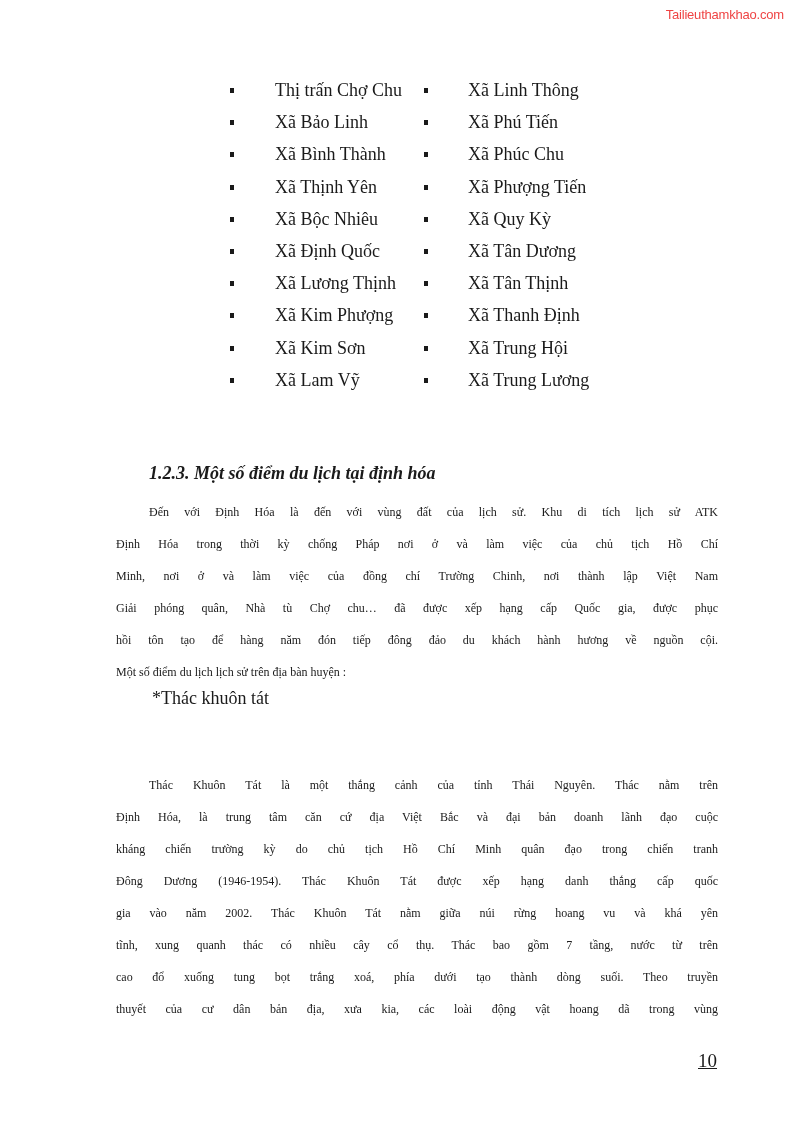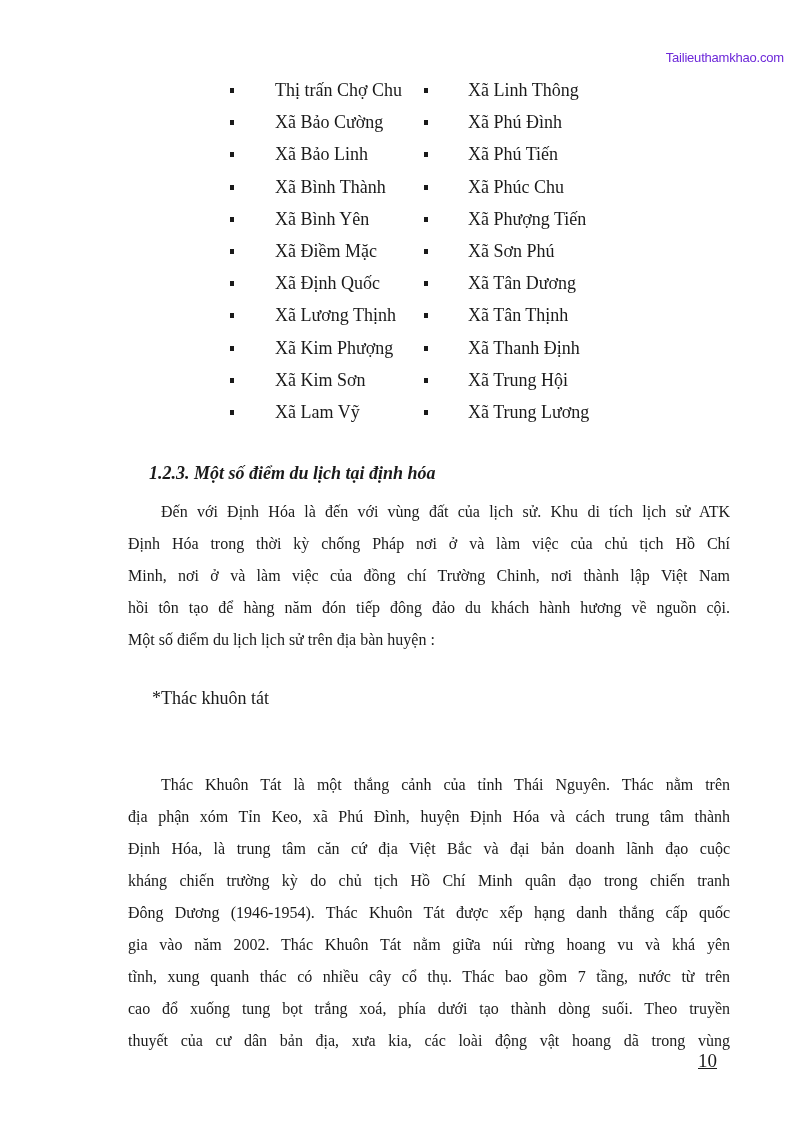--- a/index.html
+++ b/index.html
@@ -14,23 +14,22 @@
       overflow: hidden;
       font-family: "Liberation Serif", serif;
       color: #1a1a1a;
     }
     .watermark {
       position: absolute;
       top: 7px;
       right: 10px;
       font-family: "Liberation Sans", sans-serif;
       font-size: 13px;
-      color: #6d28d9;
+      color: #ef4444;
       letter-spacing: -0.2px;
-      margin-top: 43px;
     }
     .list {
       position: absolute;
       top: 74px;
       left: 0;
       width: 794px;
     }
     .list-row {
       position: relative;
       height: 32.2px;
@@ -58,23 +57,23 @@
       position: absolute;
       top: 463px;
       left: 149px;
       font-size: 18px;
       font-weight: bold;
       font-style: italic;
       white-space: nowrap;
     }
     .para {
       position: absolute;
-      left: 128px;
+      left: 116px;
       width: 602px;
-      font-size: 16px;
+      font-size: 12px;
       line-height: 32px;
       text-align: justify;
       text-align-last: left;
     }
     .para .line {
       display: block;
       height: 32px;
       text-align: justify;
       text-align-last: justify;
       white-space: nowrap;
@@ -110,47 +109,41 @@
 
 <div class="list" id="commune-list">
     <div class="list-row">
       <span class="bullet left"></span>
       <span class="item-text left">Thị trấn Chợ Chu</span>
       <span class="bullet right"></span>
       <span class="item-text right">Xã Linh Thông</span>
     </div>
     <div class="list-row">
       <span class="bullet left"></span>
-      <span class="item-text left">Xã Bảo Cường</span>
-      <span class="bullet right"></span>
-      <span class="item-text right">Xã Phú Đình</span>
-    </div>
-    <div class="list-row">
-      <span class="bullet left"></span>
       <span class="item-text left">Xã Bảo Linh</span>
       <span class="bullet right"></span>
       <span class="item-text right">Xã Phú Tiến</span>
     </div>
     <div class="list-row">
       <span class="bullet left"></span>
       <span class="item-text left">Xã Bình Thành</span>
       <span class="bullet right"></span>
       <span class="item-text right">Xã Phúc Chu</span>
     </div>
     <div class="list-row">
       <span class="bullet left"></span>
-      <span class="item-text left">Xã Bình Yên</span>
+      <span class="item-text left">Xã Thịnh Yên</span>
       <span class="bullet right"></span>
       <span class="item-text right">Xã Phượng Tiến</span>
     </div>
     <div class="list-row">
       <span class="bullet left"></span>
-      <span class="item-text left">Xã Điềm Mặc</span>
+      <span class="item-text left">Xã Bộc Nhiêu</span>
       <span class="bullet right"></span>
-      <span class="item-text right">Xã Sơn Phú</span>
+      <span class="item-text right">Xã Quy Kỳ</span>
     </div>
     <div class="list-row">
       <span class="bullet left"></span>
       <span class="item-text left">Xã Định Quốc</span>
       <span class="bullet right"></span>
       <span class="item-text right">Xã Tân Dương</span>
     </div>
     <div class="list-row">
       <span class="bullet left"></span>
       <span class="item-text left">Xã Lương Thịnh</span>
@@ -176,29 +169,29 @@
       <span class="item-text right">Xã Trung Lương</span>
     </div>
   </div>
 
 <div class="section-heading">1.2.3. Một số điểm du lịch tại định hóa</div>
 
 <div class="para para1">
   <span class="line indent">Đến với Định Hóa là đến với vùng đất của lịch sử. Khu di tích lịch sử ATK</span>
   <span class="line">Định Hóa trong thời kỳ chống Pháp nơi ở và làm việc của chủ tịch Hồ Chí</span>
   <span class="line">Minh, nơi ở và làm việc của đồng chí Trường Chinh, nơi thành lập Việt Nam</span>
+  <span class="line">Giải phóng quân, Nhà tù Chợ chu… đã được xếp hạng cấp Quốc gia, được phục</span>
   <span class="line">hồi tôn tạo để hàng năm đón tiếp đông đảo du khách hành hương về nguồn cội.</span>
   <span class="line last">Một số điểm du lịch lịch sử  trên địa bàn huyện :</span>
 </div>
 
 <div class="subheading">*Thác khuôn tát</div>
 
 <div class="para para2">
   <span class="line indent">Thác Khuôn Tát là một thắng cảnh của tỉnh Thái Nguyên. Thác nằm trên</span>
-  <span class="line">địa phận xóm Tỉn Keo, xã Phú Đình, huyện Định Hóa và cách trung tâm thành</span>
   <span class="line">Định Hóa, là trung tâm căn cứ địa Việt Bắc và đại bản doanh lãnh đạo cuộc</span>
   <span class="line">kháng chiến trường kỳ do chủ tịch Hồ Chí Minh quân đạo trong chiến tranh</span>
   <span class="line">Đông Dương (1946-1954). Thác Khuôn Tát được xếp hạng danh thắng cấp quốc</span>
   <span class="line">gia vào năm 2002. Thác Khuôn Tát nằm giữa núi rừng hoang vu và khá yên</span>
   <span class="line">tĩnh, xung quanh thác có nhiều cây cổ thụ. Thác bao gồm 7 tầng, nước từ trên</span>
   <span class="line">cao đổ xuống tung bọt trắng xoá, phía dưới tạo thành dòng suối. Theo truyền</span>
   <span class="line">thuyết của cư dân bản địa, xưa kia, các loài động vật hoang dã trong vùng</span>
 </div>
 
 <div class="page-number">10</div>

